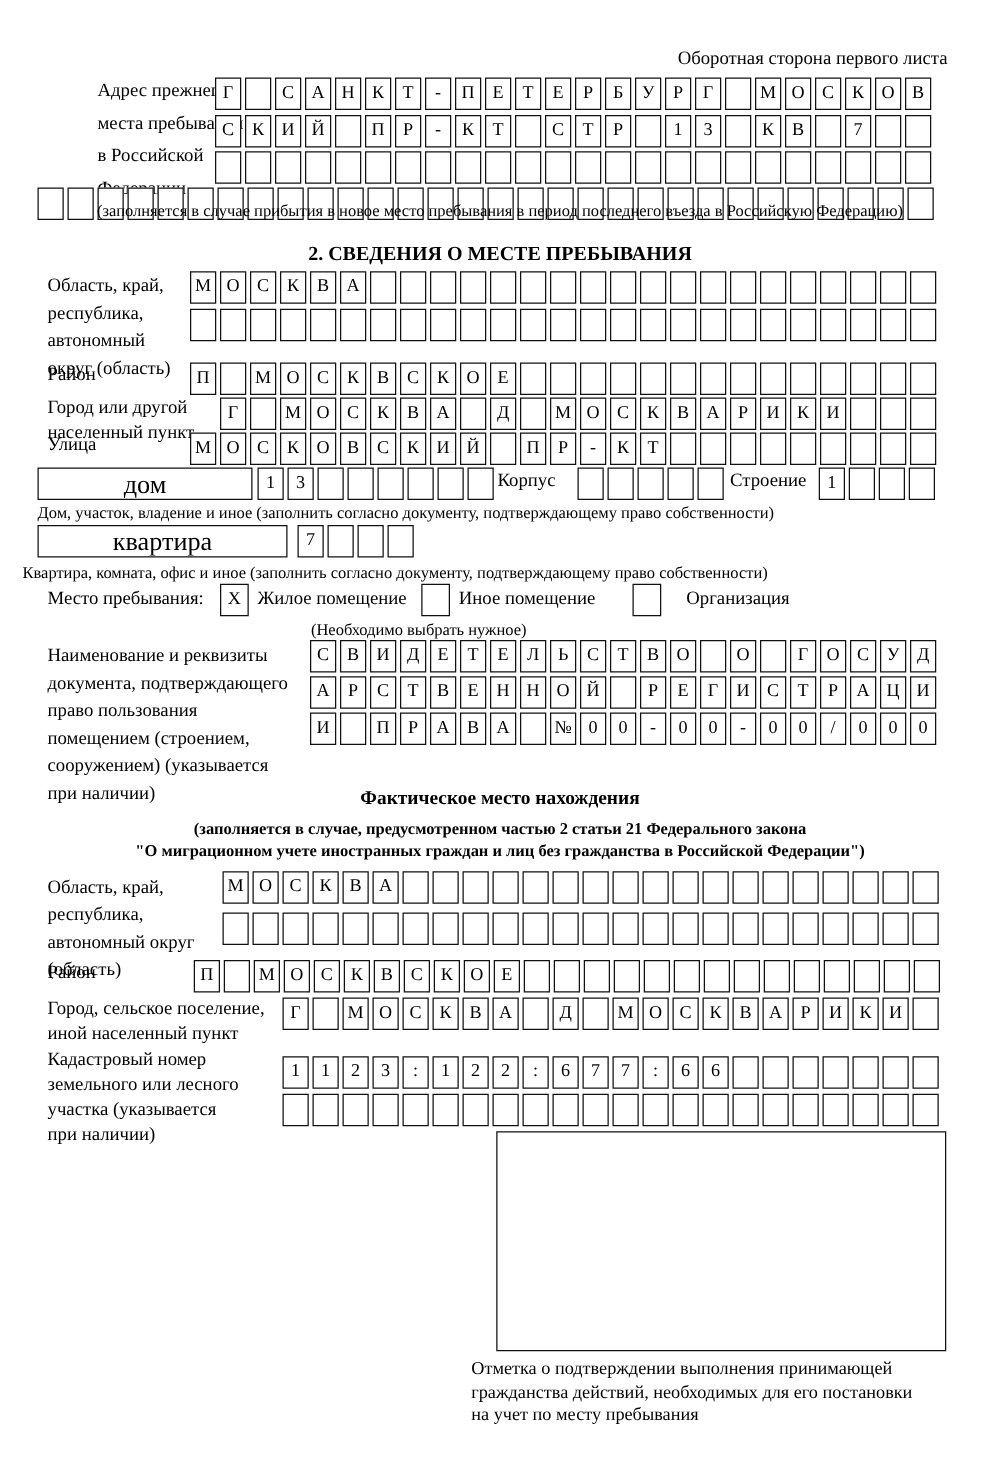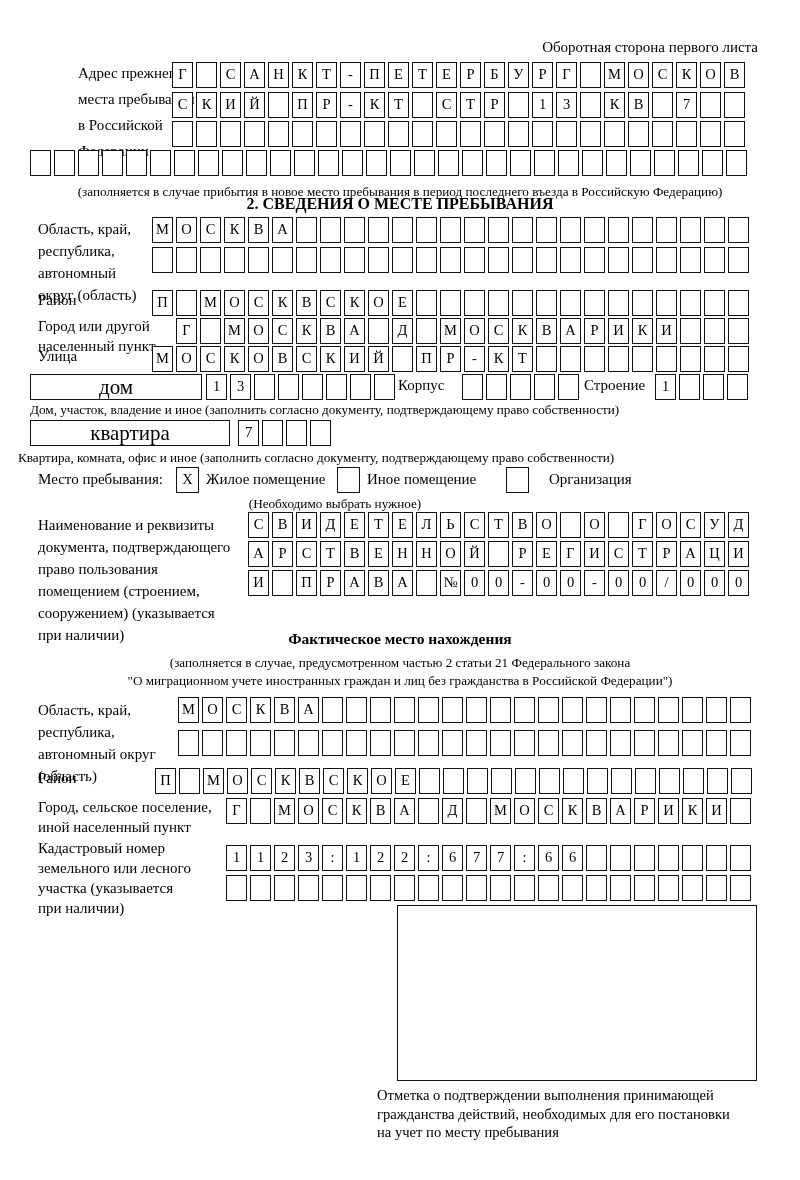--- a/index.html
+++ b/index.html
@@ -16,21 +16,21 @@
   .lines22 div { line-height:22px; }
   .lines20 div { line-height:20px; }
   .note { font-size:13.2px; }
   .ctr { left:0; width:100%; text-align:center; }
   .b { font-weight:bold; }
   .bigbox { box-sizing:border-box; border:1.6px solid #111; height:26px;
             display:flex; align-items:center; justify-content:center; font-size:21px; }
   .stamp { box-sizing:border-box; border:1.8px solid #111; background:#fff; }
   .cap { font-size:14.6px; }
   .cap div { line-height:18.5px; }
-  .notelines div { line-height:18px; }
+  .notelines div { line-height:18px;font-weight:bold; }
 </style>
 </head>
 <body>
 
 <div class="page">
 
   <div class="abs lbl" style="top:26px; right:42px;margin-top:13px;">Оборотная сторона первого листа</div>
 
   <div class="abs lbl lines26" style="left:38px; top:60px;">
       <div>Адрес прежнего</div>
@@ -141,21 +141,21 @@
       <span class="cell"></span>
       <span class="cell"></span>
       <span class="cell"></span>
       <span class="cell"></span>
       <span class="cell"></span>
       <span class="cell"></span>
       <span class="cell"></span>
       <span class="cell"></span>
       <span class="cell"></span>
     </div>
-  <div class="abs note ctr" style="top:184px;">(заполняется в случае прибытия в новое место пребывания в период последнего въезда в Российскую Федерацию)</div>
+  <div class="abs note ctr" style="top:161px;">(заполняется в случае прибытия в новое место пребывания в период последнего въезда в Российскую Федерацию)</div>
 
   <div class="abs b ctr" style="top:195px; font-size:16px;">2. СВЕДЕНИЯ О МЕСТЕ ПРЕБЫВАНИЯ</div>
 
   <div class="abs lbl lines22" style="left:38px; top:218px;">
       <div>Область, край,</div>
       <div>республика,</div>
       <div>автономный</div>
       <div>округ (область)</div>
     </div>
   <div class="abs boxes" style="left:152px; top:217px;">

